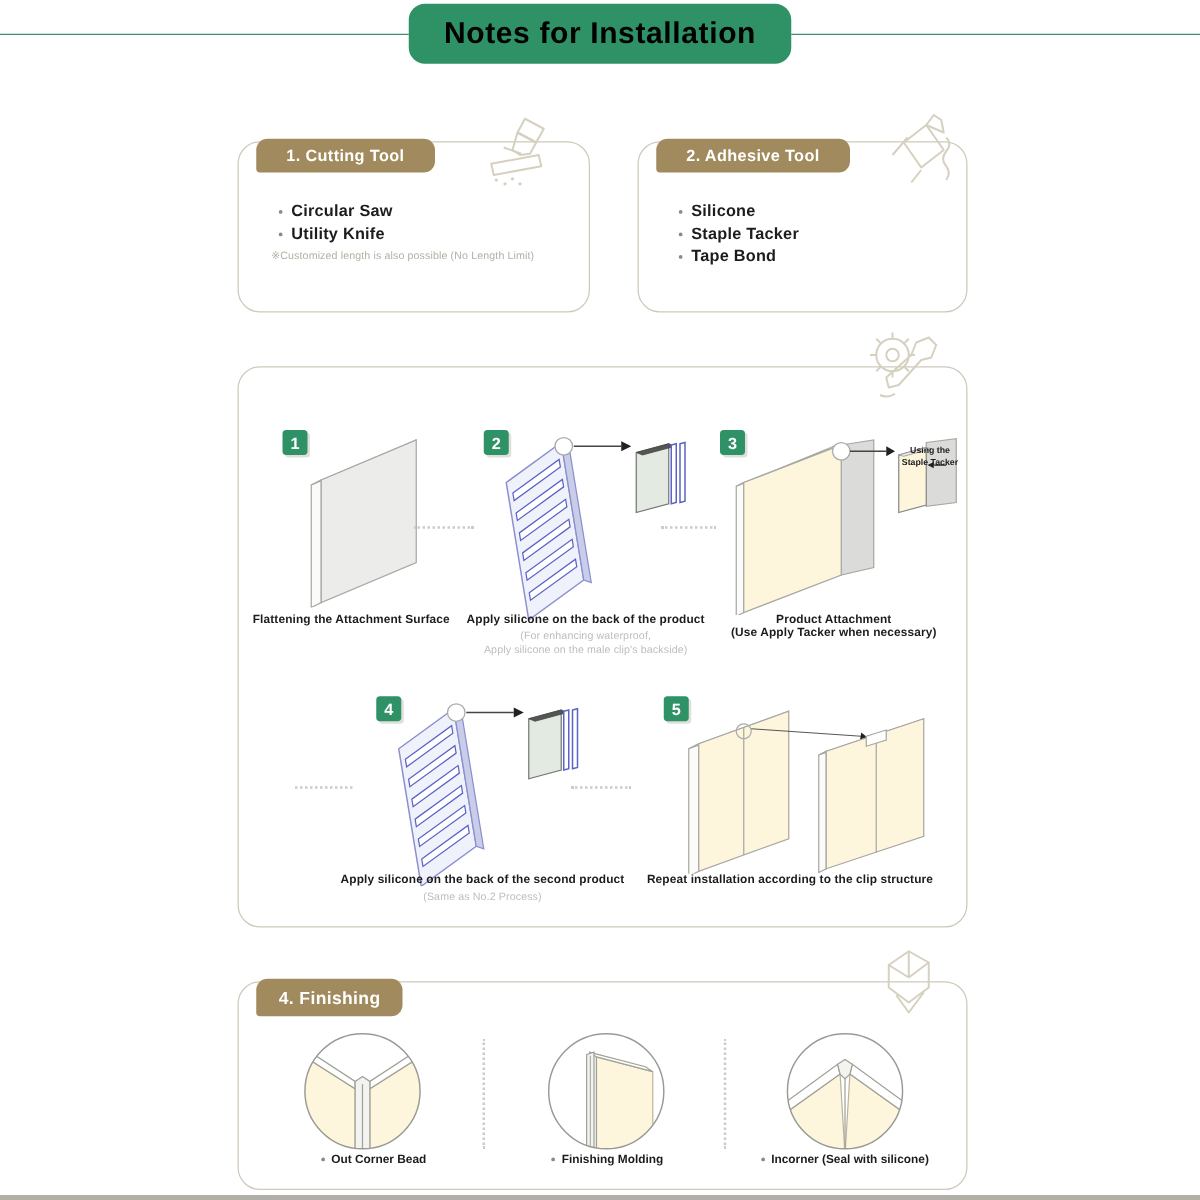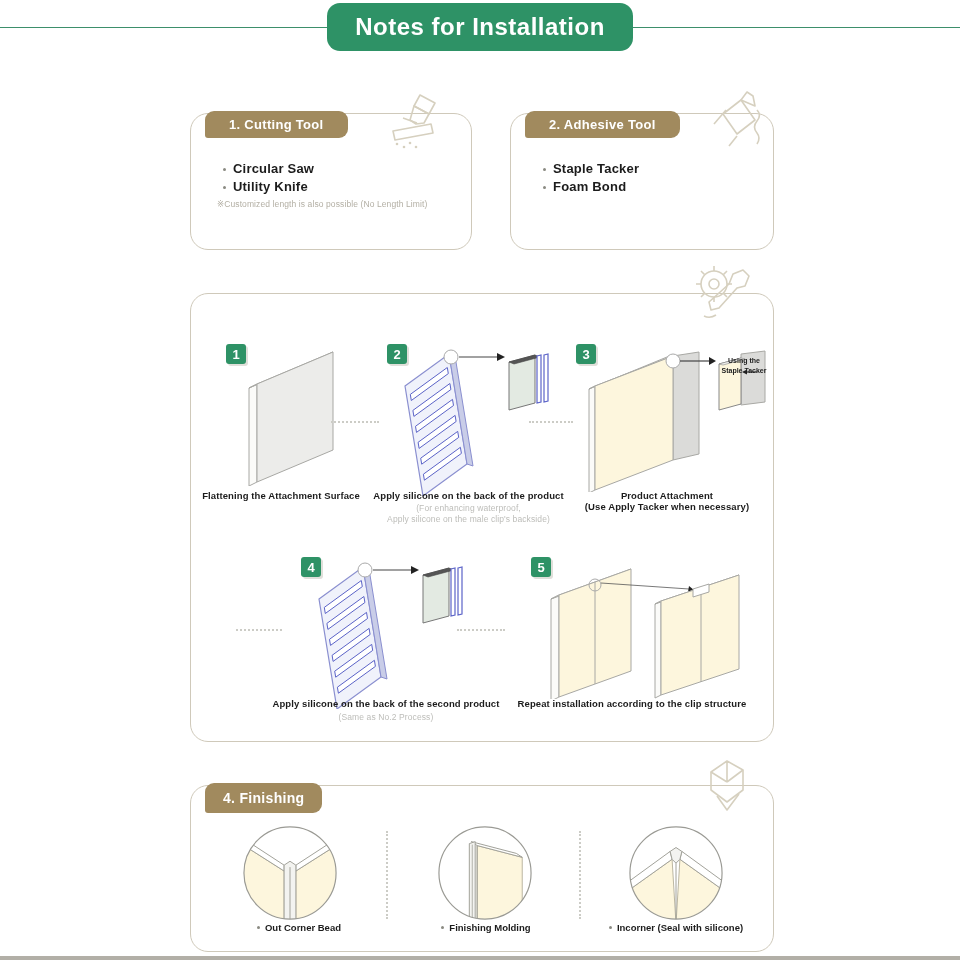--- a/index.html
+++ b/index.html
@@ -4,21 +4,21 @@
 <style>
   html,body{margin:0;padding:0;}
   body{
     width:960px;height:960px;position:relative;background:#ffffff;
     font-family:"Liberation Sans","DejaVu Sans",sans-serif;overflow:hidden;
   }
   
   .title-row{position:absolute;top:2px;left:0;width:960px;height:50px;display:flex;align-items:center;}
   .title-line{flex:1;height:0;border-top:1.5px solid #3d8f6b;}
   .title-banner{
-    background:#2e9266;color:#ffffff;font-weight:bold;font-size:24px;letter-spacing:.5px;
+    background:#2e9266;color:#000000;font-weight:bold;font-size:24px;letter-spacing:.5px;
     padding:10px 28px;border-radius:13px;white-space:nowrap;
   }
   
   .card{position:absolute;border:1.5px solid #cfc9ba;border-radius:18px;background:#fff;}
   #card-cutting {left:190px;top:113px;width:280px;height:135px;}
   #card-adhesive{left:510px;top:113px;width:262px;height:135px;}
   #card-install {left:190px;top:293px;width:582px;height:447px;}
   #card-finish  {left:190px;top:785px;width:582px;height:165px;}
   .sec-label{
     position:absolute;left:14px;top:-3px;background:#a18a5e;color:#fff;font-weight:bold;
@@ -93,25 +93,29 @@
       <path d="M30,26 l18,-14 14,20 -18,14 z"></path>
       <path d="M48,12 l6,-8 6,4 2,10 z"></path>
       <path d="M33,22 l-12,14"></path>
       <path d="M64,22 q5,5 0,11 q-5,6 0,12 q4,5 0,11"></path>
       <path d="M44,48 l-8,10"></path>
     </g>
   </svg>
   <div class="tool-list">
     <div class="tool-item">
       <span class="dot"></span>
+      <span>Silicone</span>
+    </div>
+    <div class="tool-item">
+      <span class="dot"></span>
       <span>Staple Tacker</span>
     </div>
     <div class="tool-item">
       <span class="dot"></span>
-      <span>Foam Bond</span>
+      <span>Tape Bond</span>
     </div>
   </div>
 </div>
 
 <div class="card" id="card-install">
   <svg class="corner-icon" style="left:498px;top:-34px" width="70" height="66" viewBox="0 0 70 66">
     <g fill="none" stroke="#d6d0bf" stroke-width="1.6" stroke-linejoin="round">
       <circle cx="25" cy="24" r="13"></circle>
       <circle cx="25" cy="24" r="5"></circle>
       <path d="M25,6 v5 M25,37 v5 M7,24 h5 M38,24 h5 M12,11 l3.5,3.5 M34.5,33.5 l3.5,3.5 M38,11 l-3.5,3.5 M15.5,33.5 L12,37"></path>

